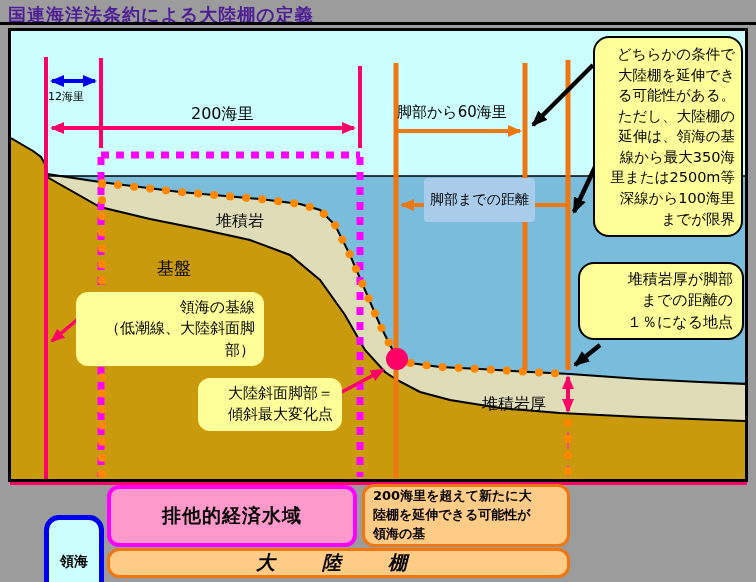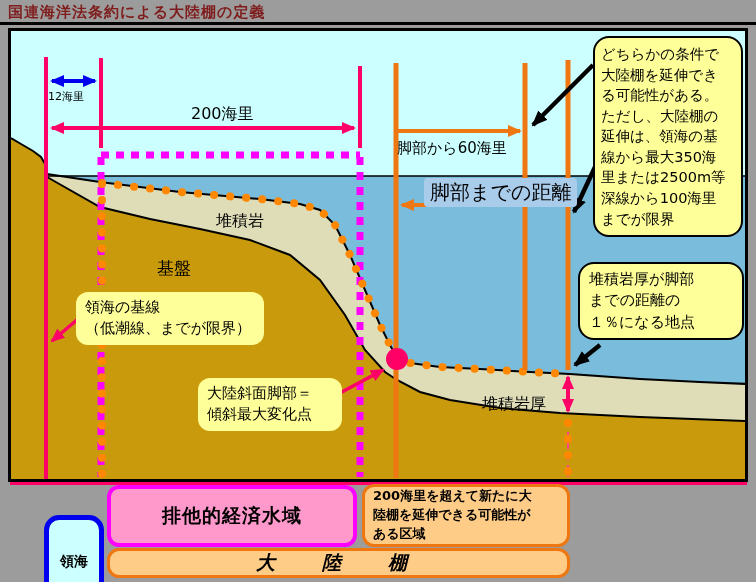--- a/index.html
+++ b/index.html
@@ -1,27 +1,27 @@
 <!DOCTYPE html>
 <html><head>
 <meta charset="utf-8">
 <style>
   html,body{margin:0;padding:0;}
   body{font-family:"DejaVu Sans",sans-serif;}
   .page{position:relative;width:756px;height:582px;background:#9C9C9C;overflow:hidden;}
   .abs{position:absolute;}
-  .title{left:8px;top:3px;font-size:15px;font-weight:bold;color:#7f1d1d;letter-spacing:1px;}
+  .title{left:8px;top:3px;font-size:18px;font-weight:bold;color:#4c1d95;letter-spacing:1px;}
   .title-rule{left:0;top:22px;width:756px;height:3px;background:#000;}
   .diagram{left:8px;top:28px;width:740px;height:454px;border:3px solid #000;box-sizing:border-box;background:#CCFFFF;}
   .diagram svg{position:absolute;left:0;top:0;}
   .lbl{position:absolute;color:#000;white-space:nowrap;}
   .pre{white-space:pre-line;}
-  .callout{position:absolute;background:#FFFF99;color:#000;border-radius:12px;font-size:15px;line-height:1.42;padding:5px 9px;box-sizing:border-box;}
+  .callout{position:absolute;background:#FFFF99;color:#000;border-radius:12px;font-size:15px;line-height:1.42;padding:5px 9px;box-sizing:border-box;text-align:right;}
   .callout.bordered{border:2px solid #000;border-radius:16px;}
-  .dist-tag{position:absolute;background:#A8CCEA;padding:1px 6px;border-radius:4px;font-size:20px;color:#000;white-space:nowrap;}
+  .dist-tag{position:absolute;background:#A8CCEA;padding:13px 6px;border-radius:4px;font-size:14px;color:#000;white-space:nowrap;}
   .pink-underline{left:10px;top:482px;width:737px;height:3px;background:#FF0066;}
   .zone{position:absolute;box-sizing:border-box;display:flex;align-items:center;justify-content:center;color:#000;font-weight:bold;text-align:center;}
   .zone-territorial{left:44px;top:483px;width:60px;height:94px;background:#CCFFFF;border:5px solid #0000EE;border-radius:15px;font-size:14px;margin-top:32px;}
   .zone-eez{left:107px;top:485px;width:250px;height:62px;background:#FF99CC;border:4px solid #FF00FF;border-radius:12px;font-size:19px;letter-spacing:1px;}
   .zone-ext{left:362px;top:484px;width:208px;height:63px;background:#FFCC88;border:3px solid #EE7711;border-radius:12px;font-size:13px;justify-content:flex-start;text-align:left;padding:4px 8px;line-height:1.45;}
   .zone-shelf{left:107px;top:548px;width:463px;height:30px;background:#FFCC88;border:3px solid #EE7711;border-radius:12px;font-size:19px;letter-spacing:14px;font-style:italic;}
 </style>
 </head>
 <body>
 
@@ -87,28 +87,28 @@
       <line x1="329" y1="362" x2="372" y2="339" stroke="#FF0066" stroke-width="3.5" marker-end="url(#mPink)"></line>
       <line x1="582" y1="34" x2="522" y2="94" stroke="#000" stroke-width="4.5" marker-end="url(#mBlack)"></line>
       <line x1="584" y1="136" x2="563" y2="181" stroke="#000" stroke-width="4.5" marker-end="url(#mBlack)"></line>
       <line x1="589" y1="314" x2="564" y2="334" stroke="#000" stroke-width="4.5" marker-end="url(#mBlack)"></line>
 
       <circle cx="386" cy="328" r="11" fill="#FF0066"></circle>
     </svg>
 
     <div class="lbl" style="left:37px;top:58px;font-size:11px;">12海里</div>
     <div class="lbl" style="left:180px;top:73px;font-size:16px;">200海里</div>
-    <div class="lbl" style="left:386px;top:72px;font-size:15px;margin-top:36px;">脚部から60海里</div>
+    <div class="lbl" style="left:386px;top:72px;font-size:15px;">脚部から60海里</div>
     <div class="dist-tag" style="left:413px;top:147px;">脚部までの距離</div>
     <div class="lbl" style="left:205px;top:180px;font-size:16px;">堆積岩</div>
     <div class="lbl" style="left:146px;top:226px;font-size:17px;text-align:center;">基盤</div>
     <div class="lbl" style="left:471px;top:355px;font-size:16px;margin-top:8px;">堆積岩厚</div>
 
     <div class="callout pre" style="left:65px;top:261px;width:188px;">領海の基線
-（低潮線、までが限界）</div>
+（低潮線、大陸斜面脚部）</div>
     <div class="callout pre" style="left:187px;top:347px;width:144px;">大陸斜面脚部＝
 傾斜最大変化点</div>
     <div class="callout bordered pre" style="left:582px;top:5px;width:150px;padding:6px 6px;font-size:14.5px;">どちらかの条件で
 大陸棚を延伸でき
 る可能性がある。
 ただし、大陸棚の
 延伸は、領海の基
 線から最大350海
 里または2500m等
 深線から100海里
@@ -117,16 +117,16 @@
 までの距離の
 １％になる地点</div>
   </div>
 
   <div class="abs pink-underline"></div>
 
   <div class="zone zone-territorial">領海</div>
   <div class="zone zone-eez">排他的経済水域</div>
   <div class="zone zone-ext pre">200海里を超えて新たに大
 陸棚を延伸できる可能性が
-ある区域</div>
+領海の基</div>
   <div class="zone zone-shelf">大　陸　棚</div>
 
 </div>
 
 </body></html>

